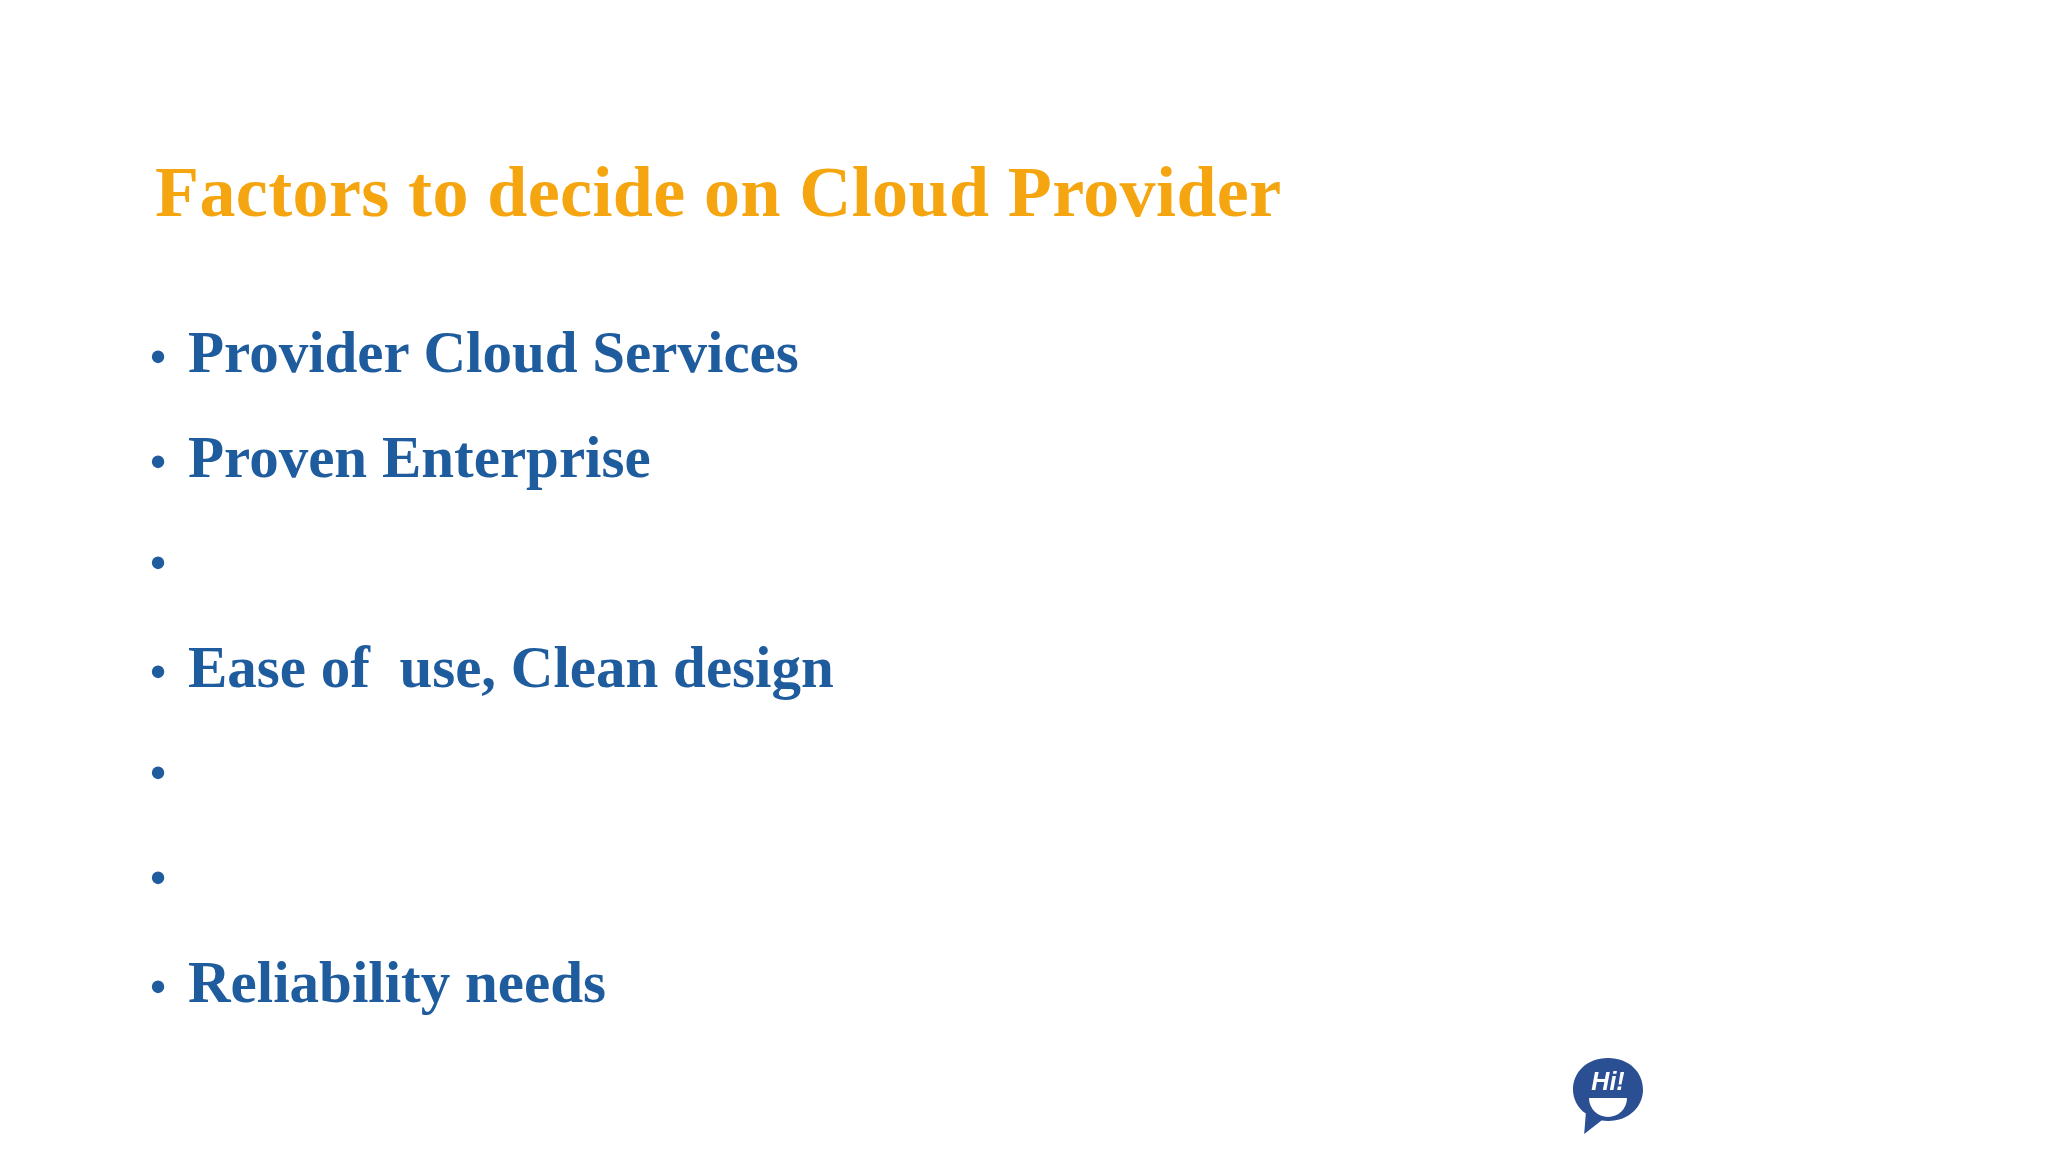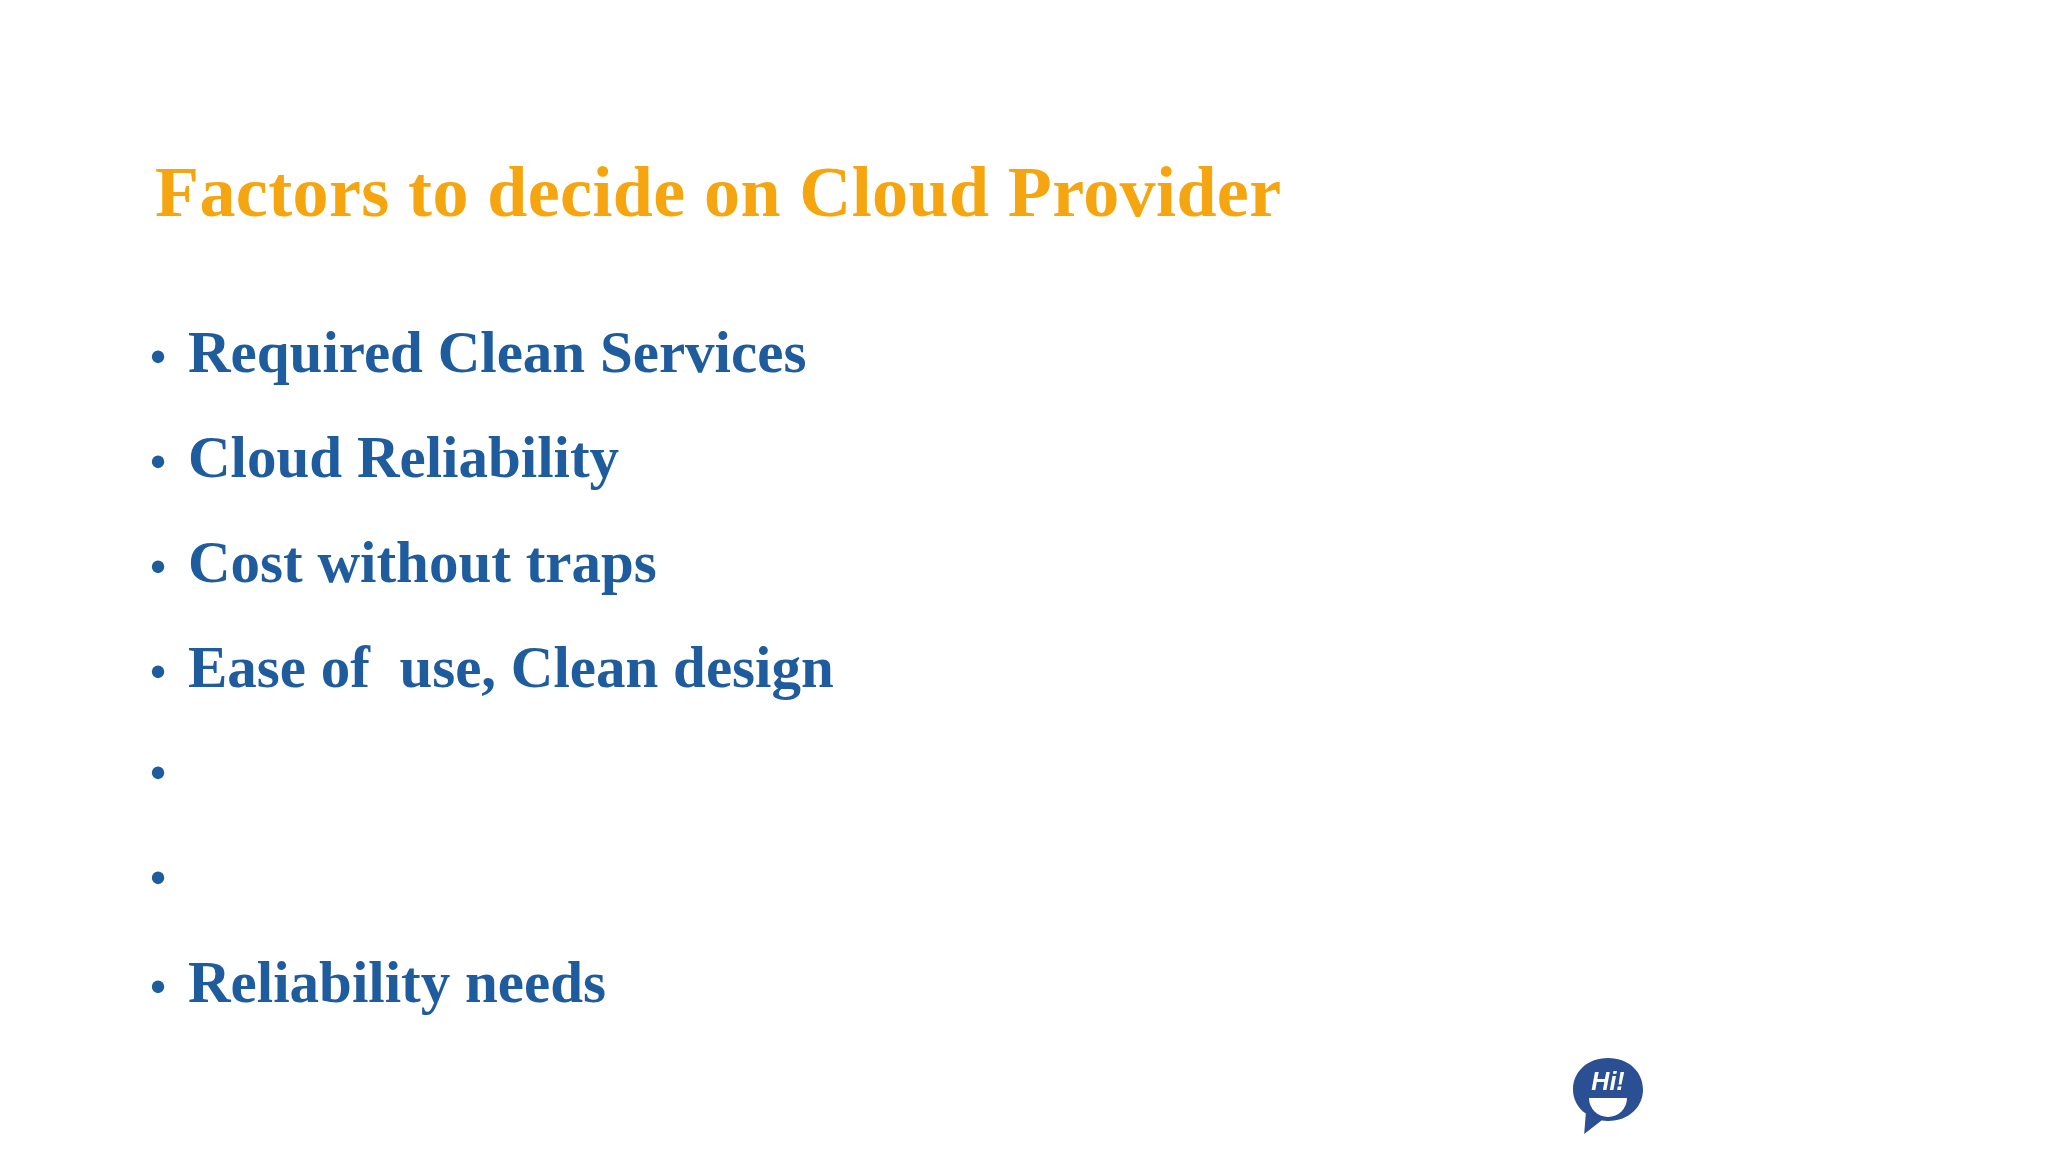--- a/index.html
+++ b/index.html
@@ -97,31 +97,30 @@
 <body>
 
 <div class="slide">
 
   <h1 class="slide-title">Factors to decide on Cloud Provider</h1>
 
   <ul class="bullet-list">
 
     <li class="bullet-item">
       <span class="bullet-marker">•</span>
-      <span class="bullet-text">Required Clean Services</span>
+      <span class="bullet-text">Provider Cloud Services</span>
     </li>
 
     <li class="bullet-item">
       <span class="bullet-marker">•</span>
-      <span class="bullet-text">Cloud Reliability</span>
+      <span class="bullet-text">Proven Enterprise</span>
     </li>
 
     <li class="bullet-item">
       <span class="bullet-marker">•</span>
-      <span class="bullet-text">Cost without traps</span>
     </li>
 
     <li class="bullet-item">
       <span class="bullet-marker">•</span>
       <span class="bullet-text">Ease of  use, Clean design</span>
     </li>
 
     <li class="bullet-item">
       <span class="bullet-marker">•</span>
     </li>

